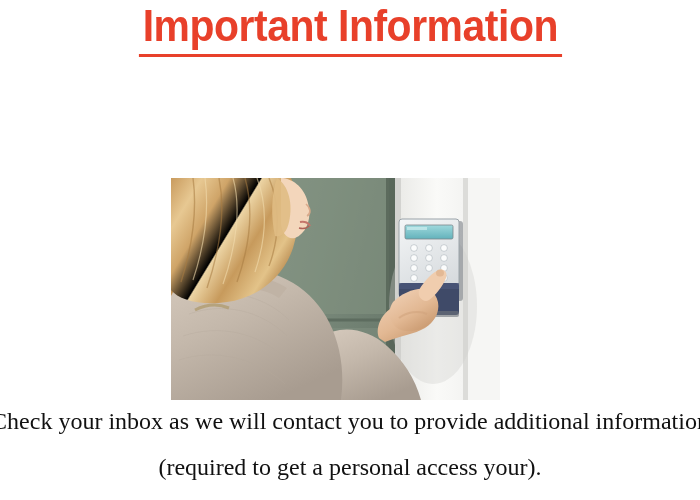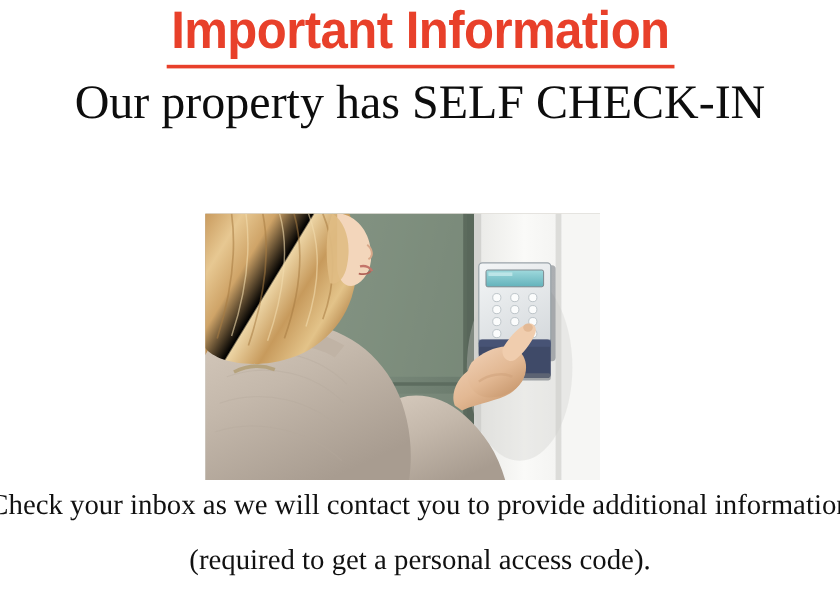--- a/index.html
+++ b/index.html
@@ -100,21 +100,20 @@
 </style>
 </head>
 <body>
 
 <div id="page">
 
   <div class="heading-wrap">
     <span class="heading">Important Information</span>
   </div>
 
-  <div class="subtitle-line" id="subtitle-1">Our property has SELF CHECK-IN</div>
 
 
   <div class="photo">
     <svg width="329" height="222" viewBox="0 0 329 222" xmlns="http://www.w3.org/2000/svg">
       <defs>
         <linearGradient id="hairG" x1="0" y1="0" x2="1" y2="0.6">
           <stop offset="0%" stop-color="#c99b5e"></stop>
           <stop offset="18%" stop-color="#e7c892"></stop>
           <stop offset="34%" stop-color="#cfa468"></stop>
           <stop offset="52%" stop-color="#eeda af"></stop>
@@ -250,15 +249,15 @@
       <path d="M106 0 C118 8 122 26 118 44 C116 54 110 60 104 58
                C100 40 100 16 106 0 Z" fill="#e0bd84" opacity="0.9"></path>
 
       <rect x="0" y="0" width="329" height="222" fill="none"></rect>
     </svg>
   </div>
 
   <div class="body-line" id="body-1">Check your inbox as we will contact you to provide additional information</div>
 
 
-  <div class="body-line" id="body-3">(required to get a personal access code).</div>
+  <div class="body-line" id="body-3">(required to get a personal access your).</div>
 
 </div>
 
 </body></html>

